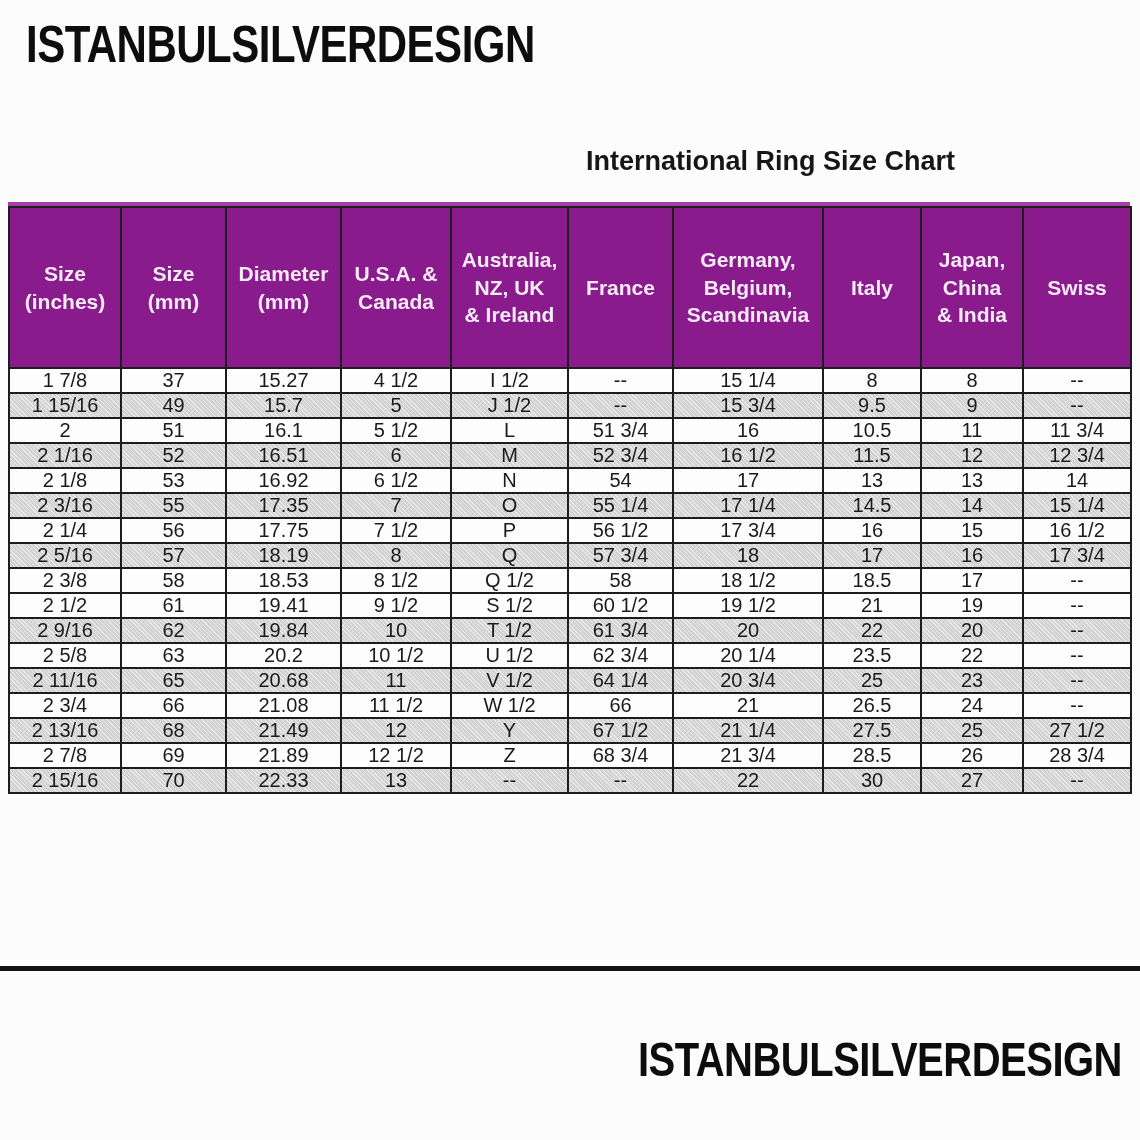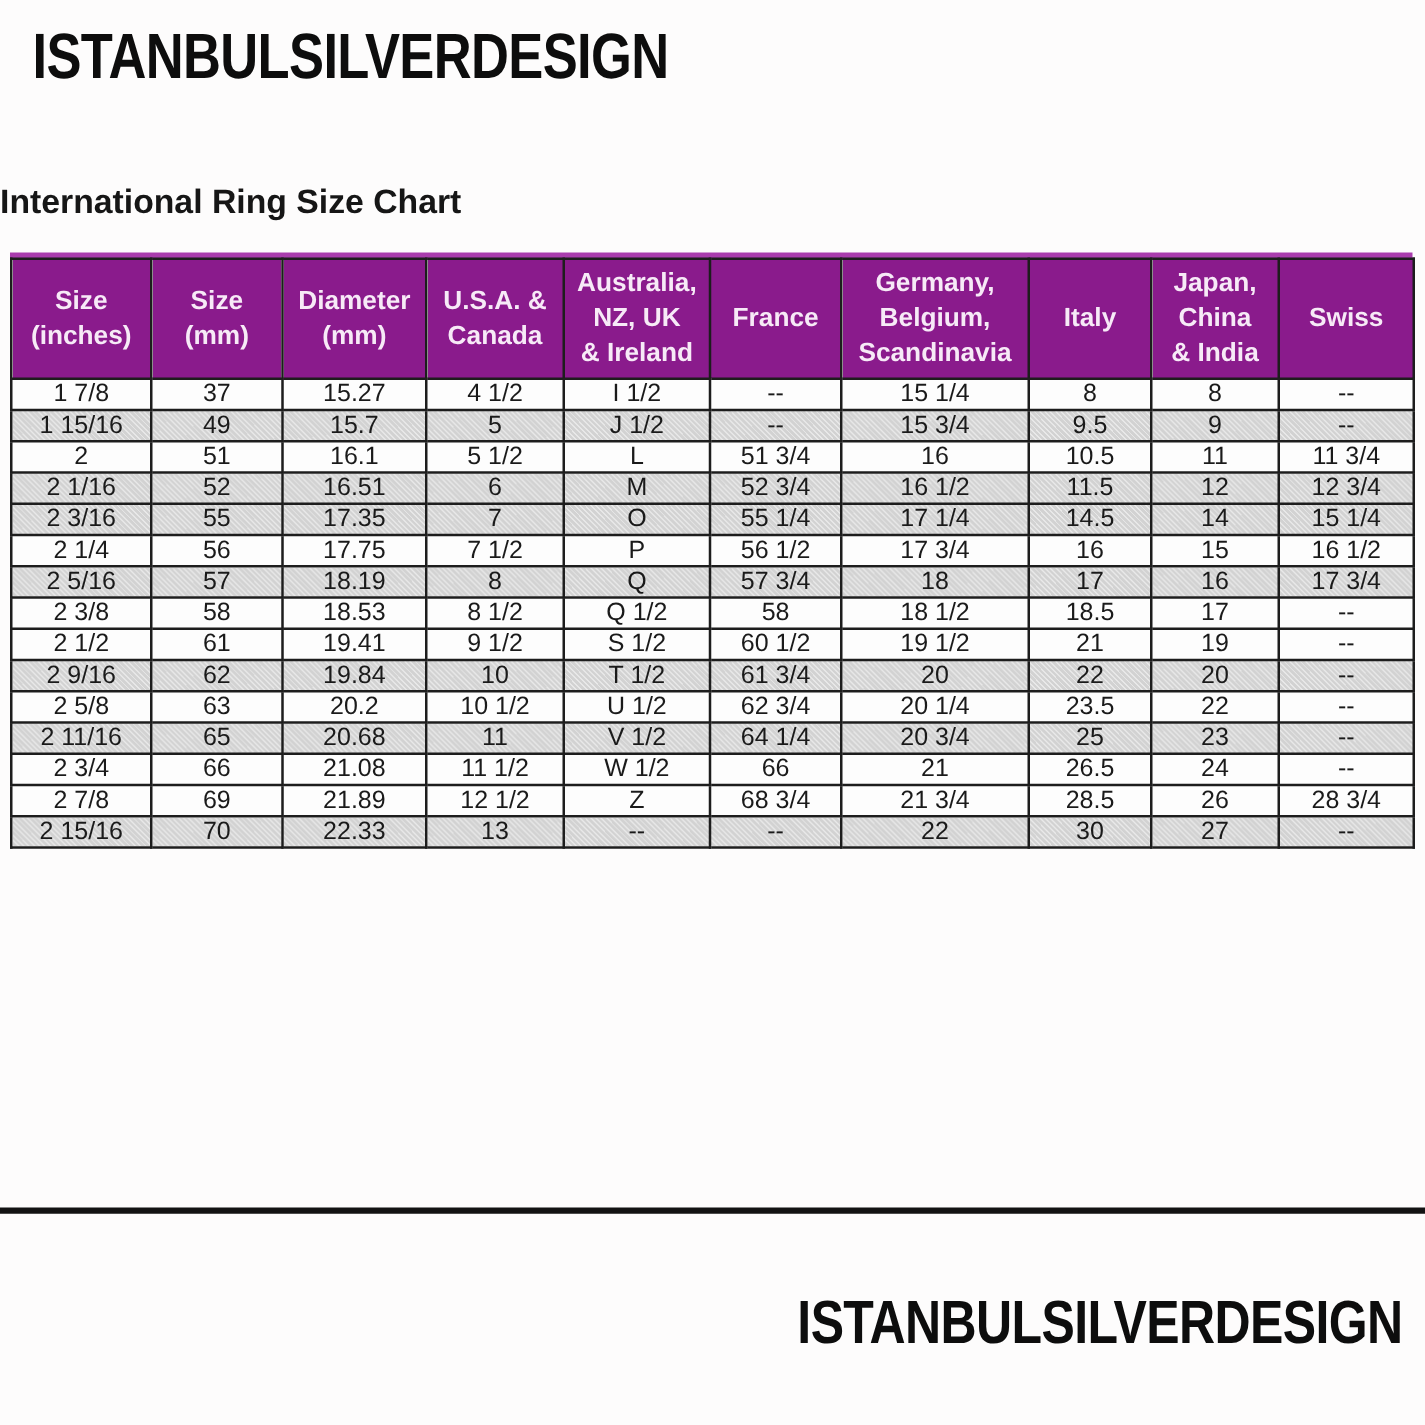--- a/index.html
+++ b/index.html
@@ -29,21 +29,21 @@
     letter-spacing:-0.5px;
     color:#0d0d0d;
     transform:scaleY(1.22);
     transform-origin:left top;
     white-space:nowrap;
   }
   .page-title{
     position:absolute;
     left:0; top:146px;
     width:955px;
-    text-align:left;
+    text-align:right;
     font-size:27px;
     font-weight:bold;
     color:#161616;
   }
   .accent-strip{
     position:absolute;
     left:8px; top:202px;
     width:1122px; height:6px;
     background:var(--accent-strip,#a93cad);
   }
@@ -54,21 +54,21 @@
     border-collapse:collapse;
     table-layout:fixed;
   }
   table.ring-table th,
   table.ring-table td{
     border:2px solid var(--border,#1d1d1d);
     text-align:center;
     vertical-align:middle;
     overflow:hidden;
   }
-  table.ring-table thead tr{ height:96px; }
+  table.ring-table thead tr{ height:161px; }
   table.ring-table th{
     background:var(--header-bg,#8a1b8c);
     color:var(--header-text,#f7eaf7);
     font-size:21px;
     font-weight:bold;
     line-height:1.32;
     white-space:pre-line;
   }
   table.ring-table tbody tr{ height:19px; }
   table.ring-table td{
@@ -189,20 +189,32 @@
         <td>52</td>
         <td>16.51</td>
         <td>6</td>
         <td>M</td>
         <td>52 3/4</td>
         <td>16 1/2</td>
         <td>11.5</td>
         <td>12</td>
         <td>12 3/4</td>
       </tr>
+      <tr>
+        <td>2 1/8</td>
+        <td>53</td>
+        <td>16.92</td>
+        <td>6 1/2</td>
+        <td>N</td>
+        <td>54</td>
+        <td>17</td>
+        <td>13</td>
+        <td>13</td>
+        <td>14</td>
+      </tr>
       <tr class="stripe">
         <td>2 3/16</td>
         <td>55</td>
         <td>17.35</td>
         <td>7</td>
         <td>O</td>
         <td>55 1/4</td>
         <td>17 1/4</td>
         <td>14.5</td>
         <td>14</td>
@@ -297,20 +309,32 @@
         <td>66</td>
         <td>21.08</td>
         <td>11 1/2</td>
         <td>W 1/2</td>
         <td>66</td>
         <td>21</td>
         <td>26.5</td>
         <td>24</td>
         <td>--</td>
       </tr>
+      <tr class="stripe">
+        <td>2 13/16</td>
+        <td>68</td>
+        <td>21.49</td>
+        <td>12</td>
+        <td>Y</td>
+        <td>67 1/2</td>
+        <td>21 1/4</td>
+        <td>27.5</td>
+        <td>25</td>
+        <td>27 1/2</td>
+      </tr>
       <tr>
         <td>2 7/8</td>
         <td>69</td>
         <td>21.89</td>
         <td>12 1/2</td>
         <td>Z</td>
         <td>68 3/4</td>
         <td>21 3/4</td>
         <td>28.5</td>
         <td>26</td>

